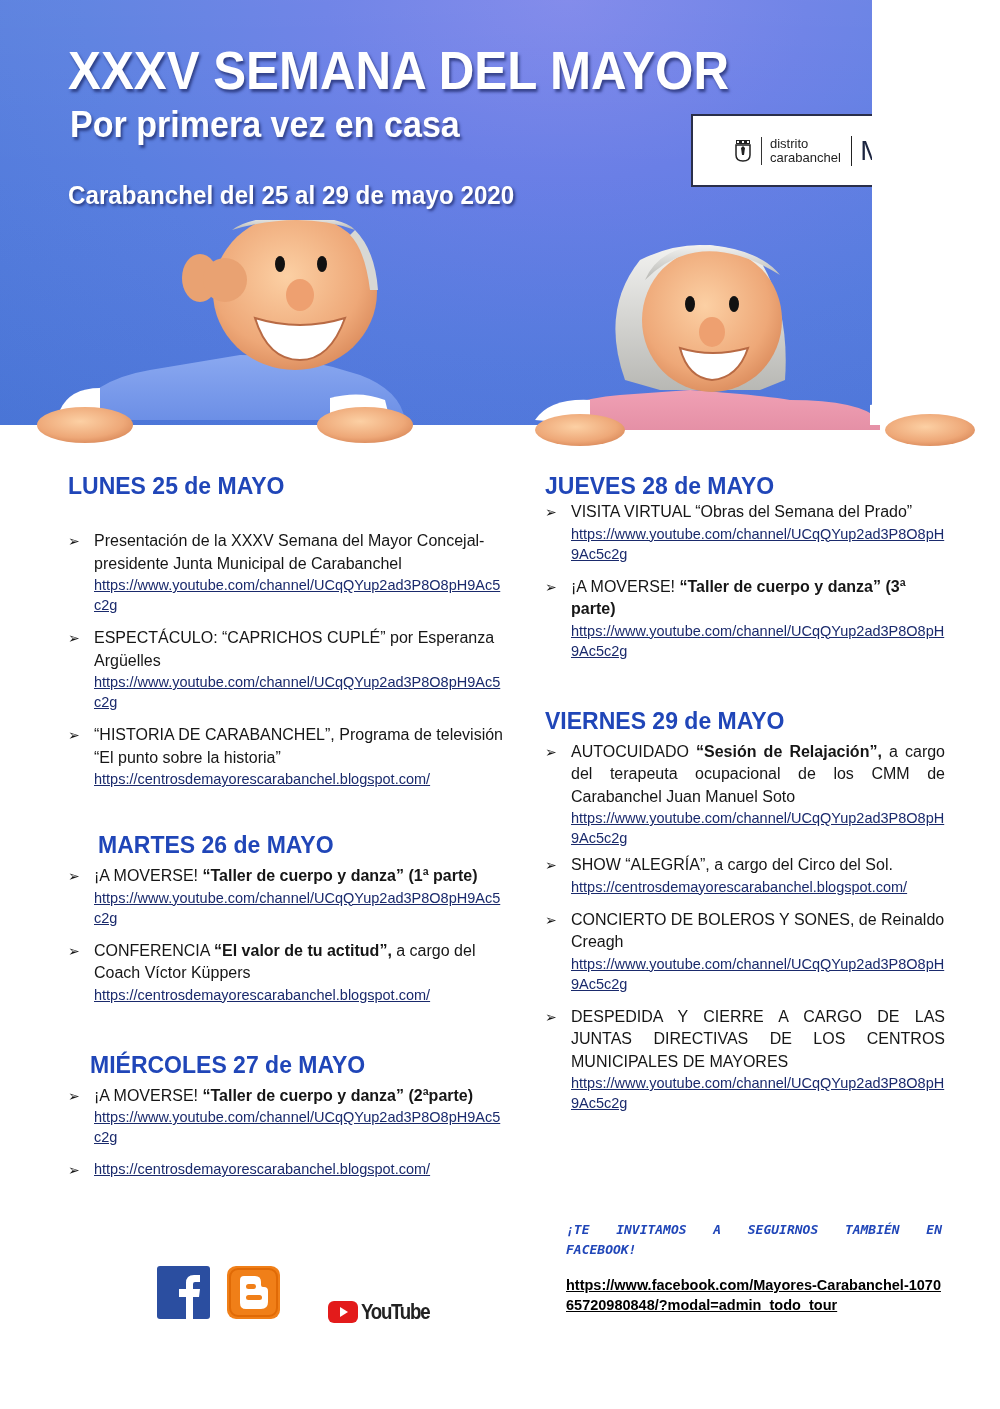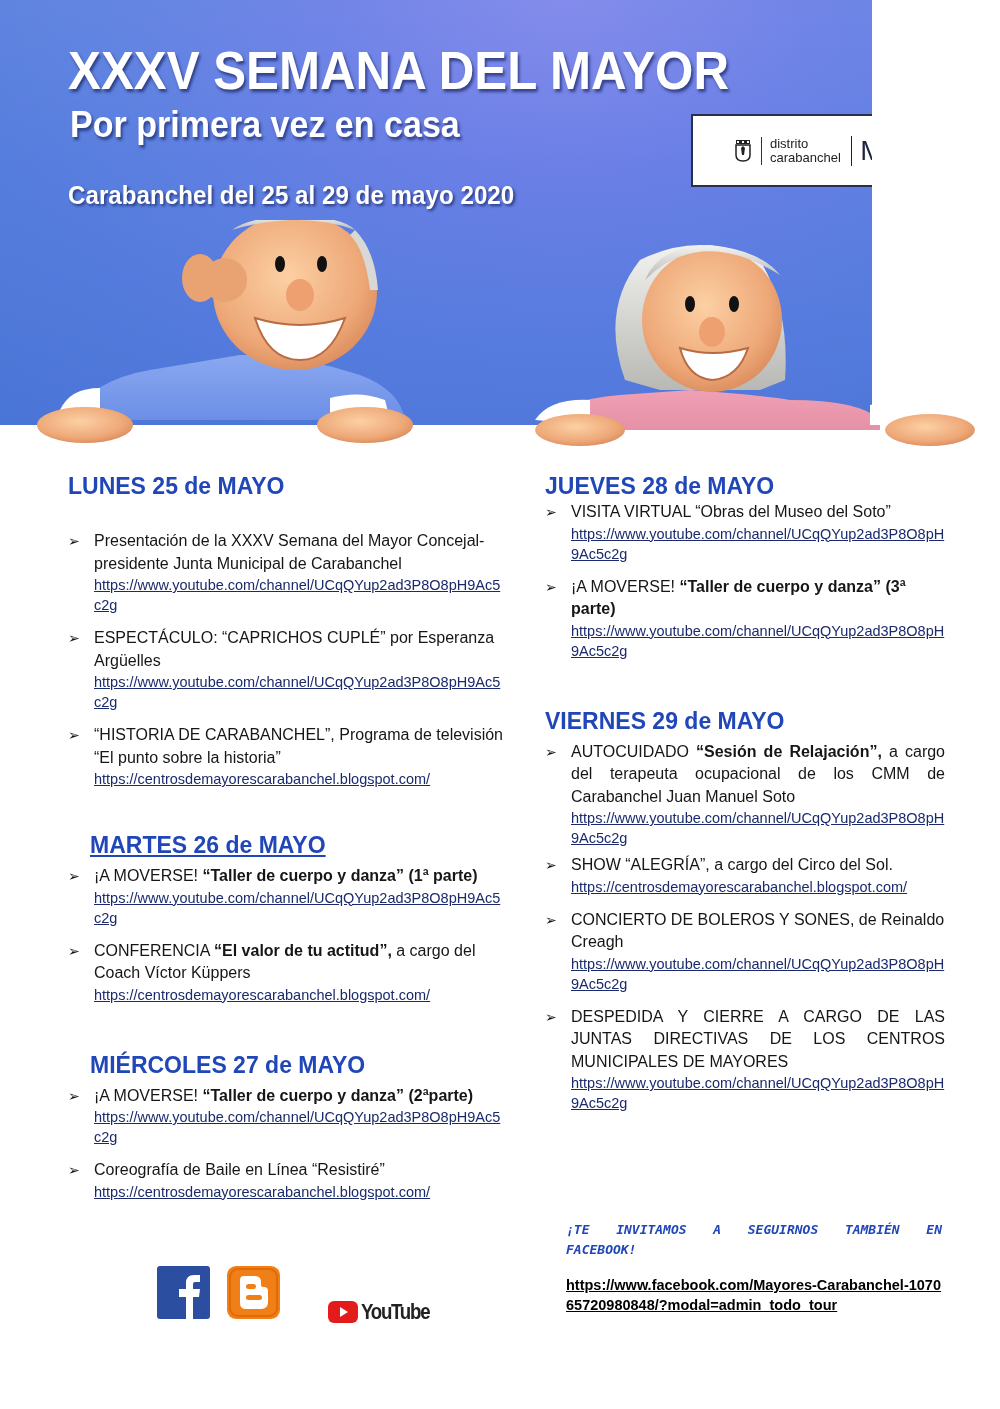--- a/index.html
+++ b/index.html
@@ -161,41 +161,40 @@
     <span class="arrow">➢</span>
     <div>ESPECTÁCULO: “CAPRICHOS CUPLÉ” por Esperanza Argüelles</div>
     <a class="link">https://www.youtube.com/channel/UCqQYup2ad3P8O8pH9Ac5c2g</a>
   </div>
   <div class="item" style="margin-top:12px;">
     <span class="arrow">➢</span>
     <div class="just">“HISTORIA DE CARABANCHEL”, Programa de televisión “El punto sobre la historia”</div>
     <a class="link">https://centrosdemayorescarabanchel.blogspot.com/</a>
   </div>
 
-  <div class="day-head" style="margin-top:42px; margin-left:22px;text-decoration:underline;">MARTES 26 de MAYO</div>
+  <div class="day-head" style="margin-top:42px; margin-left:30px;">MARTES 26 de MAYO</div>
   <div class="item" style="margin-top:6px;">
     <span class="arrow">➢</span>
     <div><span>¡A MOVERSE! </span><b>“Taller de cuerpo y danza” (1ª parte)</b></div>
     <a class="link">https://www.youtube.com/channel/UCqQYup2ad3P8O8pH9Ac5c2g</a>
   </div>
   <div class="item" style="margin-top:12px;">
     <span class="arrow">➢</span>
     <div><span>CONFERENCIA </span><b>“El valor de tu actitud”,</b><span> a cargo del Coach Víctor Küppers</span></div>
     <a class="link">https://centrosdemayorescarabanchel.blogspot.com/</a>
   </div>
 
   <div class="day-head" style="margin-top:46px; margin-left:22px;">MIÉRCOLES 27 de MAYO</div>
   <div class="item" style="margin-top:6px;">
     <span class="arrow">➢</span>
     <div><span>¡A MOVERSE! </span><b>“Taller de cuerpo y danza” (2ªparte)</b></div>
     <a class="link">https://www.youtube.com/channel/UCqQYup2ad3P8O8pH9Ac5c2g</a>
   </div>
   <div class="item" style="margin-top:12px;">
     <span class="arrow">➢</span>
-    <div>Coreografía de Baile en Línea “Resistiré”</div>
     <a class="link">https://centrosdemayorescarabanchel.blogspot.com/</a>
   </div>
 </div>
 
 <div class="social">
   <svg style="position:absolute; left:0; top:4px;" width="53" height="53" viewBox="0 0 53 53">
     <rect x="0" y="0" width="53" height="53" rx="3" fill="#2b4ea0"></rect>
     <path d="M29 53 V31 H22 V23 H29 V17 Q29 9 37 9 H43 V16 H38 Q36 16 36 18 V23 H43 L42 31 H36 V53 Z" fill="#fff"></path>
   </svg>
   <svg style="position:absolute; left:70px; top:4px;" width="53" height="53" viewBox="0 0 53 53">
@@ -211,21 +210,21 @@
       <path d="M12 6 L20 11 L12 16 Z" fill="#fff"></path>
     </svg>
     <span style="font-weight:bold; font-size:22px; letter-spacing:-1.5px; margin-left:3px; color:#222; transform:scaleX(0.85); transform-origin:left; display:inline-block;">YouTube</span>
   </div>
 </div>
 
 <div class="col col-right">
   <div class="day-head">JUEVES 28 de MAYO</div>
   <div class="item" style="margin-top:1px;">
     <span class="arrow">➢</span>
-    <div>VISITA VIRTUAL “Obras del Museo del Soto”</div>
+    <div>VISITA VIRTUAL “Obras del Semana del Prado”</div>
     <a class="link">https://www.youtube.com/channel/UCqQYup2ad3P8O8pH9Ac5c2g</a>
   </div>
   <div class="item" style="margin-top:12px;">
     <span class="arrow">➢</span>
     <div><span>¡A MOVERSE! </span><b>“Taller de cuerpo y danza” (3ª parte)</b></div>
     <a class="link">https://www.youtube.com/channel/UCqQYup2ad3P8O8pH9Ac5c2g</a>
   </div>
 
   <div class="day-head" style="margin-top:46px;">VIERNES 29 de MAYO</div>
   <div class="item" style="margin-top:6px;">

